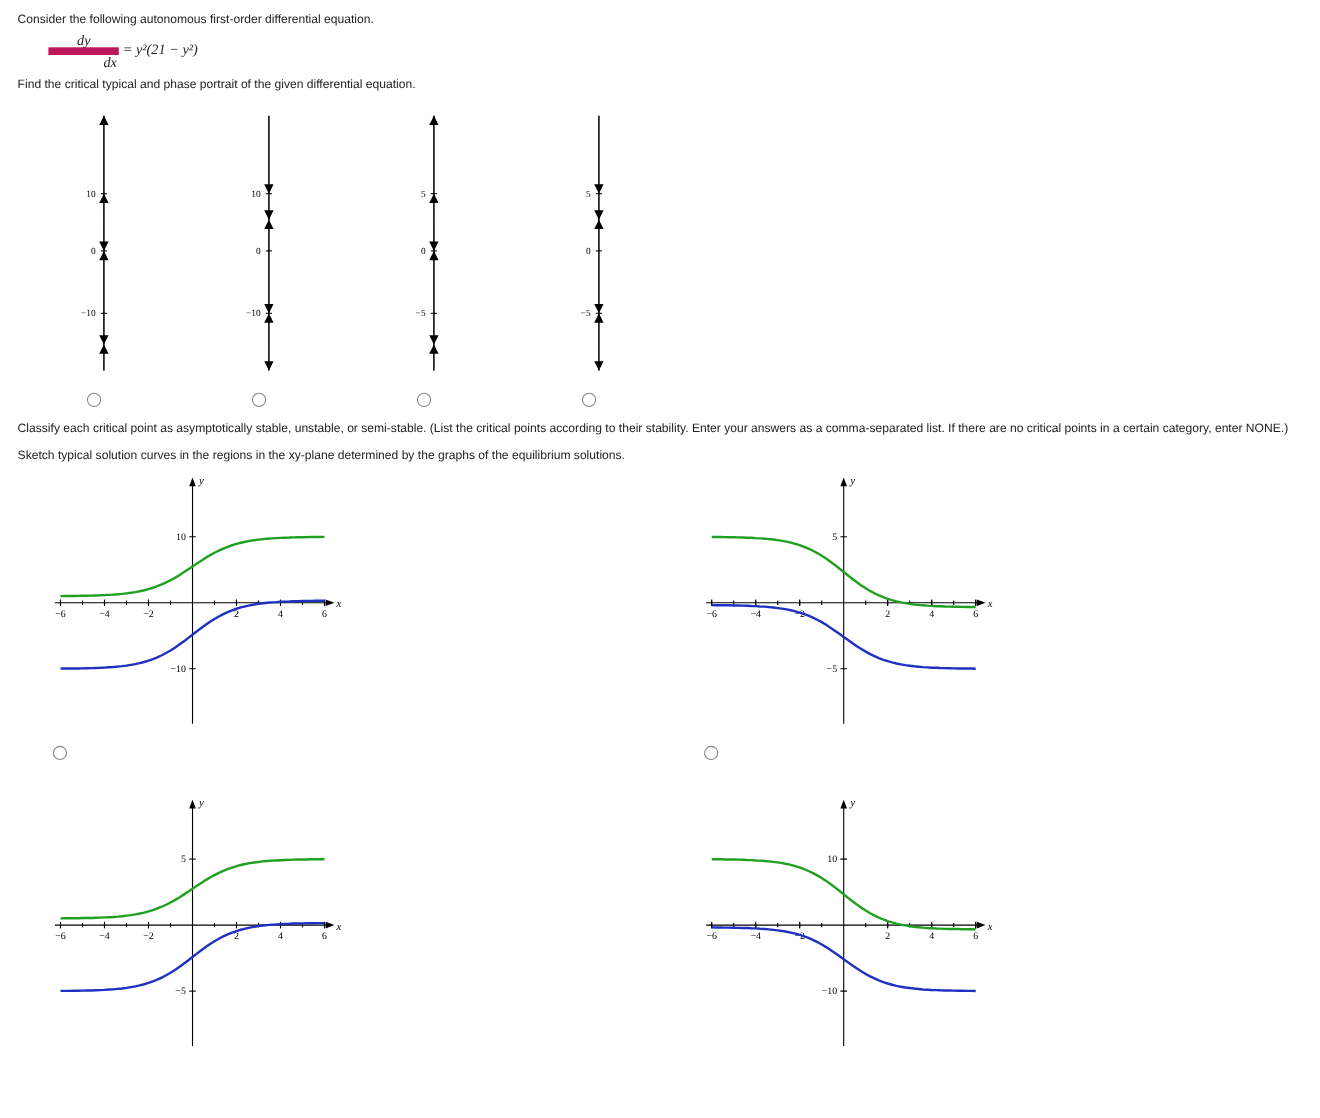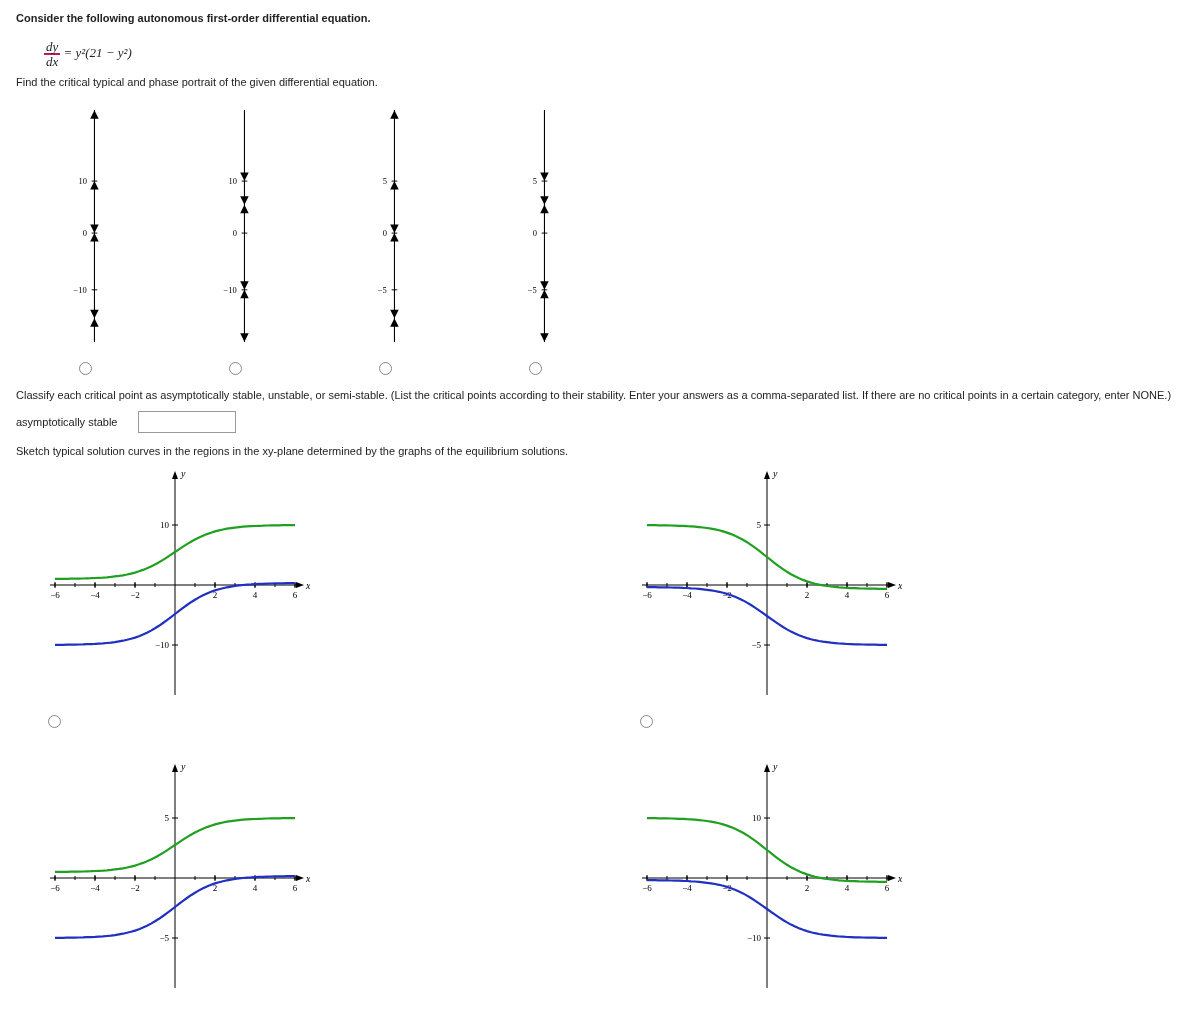--- a/index.html
+++ b/index.html
@@ -3,35 +3,35 @@
 <meta charset="utf-8">
 <style>
   body {
     font-family: Arial, Helvetica, sans-serif;
     font-size: 11px;
     color: #222;
     margin: 0;
     padding: 12px 16px 40px;
     background: #fff;
   }
-  .problem-text { margin-bottom: 16px; font-weight: bold; }
+  .problem-text { margin-bottom: 6px; }
   .eq-line {
     margin: 4px 0 8px 28px;
     font-family: "Times New Roman", serif;
     font-size: 13px;
     font-style: italic;
   }
   .eq-line .frac {
     display: inline-block;
     vertical-align: middle;
     text-align: center;
     line-height: 1;
   }
-  .eq-line .frac .num { display:block; border-bottom:2px solid #be185d; padding:0 2px;text-align:center; }
-  .eq-line .frac .den { display:block; padding:0 2px; }
+  .eq-line .frac .num { display:block; border-bottom:7px solid #be185d; padding:0 2px;text-align:center; }
+  .eq-line .frac .den { display:block; padding:0 2px;margin-left:48px; }
   .instruction { margin-bottom: 8px; }
 
   
   .pp-row { display:flex; gap:60px; margin:6px 0 14px 24px; }
   .pp-cell { display:flex; flex-direction:column; align-items:center; }
   .pp-svg { width:90px; height:260px; }
   .radio {
     width:11px; height:11px; border:1px solid #888; border-radius:50%;
     margin-top:6px;
   }
@@ -165,24 +165,20 @@
         <polygon class="arrow-head" points="55,205 50.5,214 59.5,214"></polygon>
         <line class="axis" stroke-width="2" x1="55" y1="235" x2="55" y2="260"></line>
         <polygon class="arrow-head" points="55,260 50.5,251 59.5,251"></polygon>
       </svg>
       <div class="radio"></div>
     </div>
   </div>
 
 <div class="instruction">Classify each critical point as asymptotically stable, unstable, or semi-stable. (List the critical points according to their stability. Enter your answers as a comma-separated list. If there are no critical points in a certain category, enter NONE.)</div>
 <div class="classify">
-  <div class="classify-row">
-    <label>asymptotically stable</label>
-    <input type="text" style="">
-  </div>
 </div>
 
 <div class="instruction">Sketch typical solution curves in the regions in the xy-plane determined by the graphs of the equilibrium solutions.</div>
 
 <div class="sc-grid" id="sc-grid">
     <div class="sc-cell">
       <svg class="sc-svg" viewBox="0 0 270 240">
         <line class="axis" x1="10" y1="120" x2="260" y2="120"></line>
         <polygon class="arrow-head" points="264,120 256,117 256,123"></polygon>
         <line class="axis" x1="135" y1="10" x2="135" y2="230"></line>

